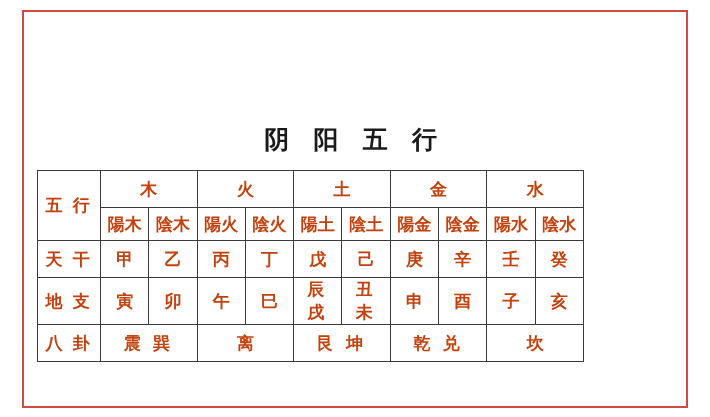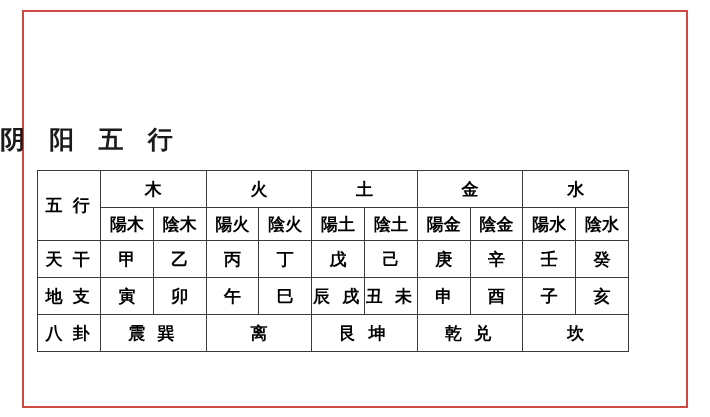--- a/index.html
+++ b/index.html
@@ -23,37 +23,38 @@
     width: 666px;
     height: 398px;
     border: 2px solid #d04a42;
     box-sizing: border-box;
   }
   #title {
     position: absolute;
     left: 0;
     top: 123px;
     width: 710px;
+    text-align: center;
     font-size: 25px;
     font-weight: bold;
     letter-spacing: 9px;
     color: #1a1a1a;
     font-family: "Liberation Serif", "DejaVu Serif", serif;
   }
   #table-wrap {
     position: absolute;
     left: 37px;
     top: 170px;
     width: 636px;
   }
   table.wuxing {
     border-collapse: collapse;
-    width: 592px;
+    width: 547px;
     table-layout: fixed;
-    color: #000000;
+    color: #c2410c;
   }
   table.wuxing td {
     border: 1px solid #3a3a3a;
     text-align: center;
     vertical-align: middle;
     font-size: 17px;
     font-weight: bold;
     padding: 0;
     font-family: "Liberation Serif", "DejaVu Serif", serif;
   }

